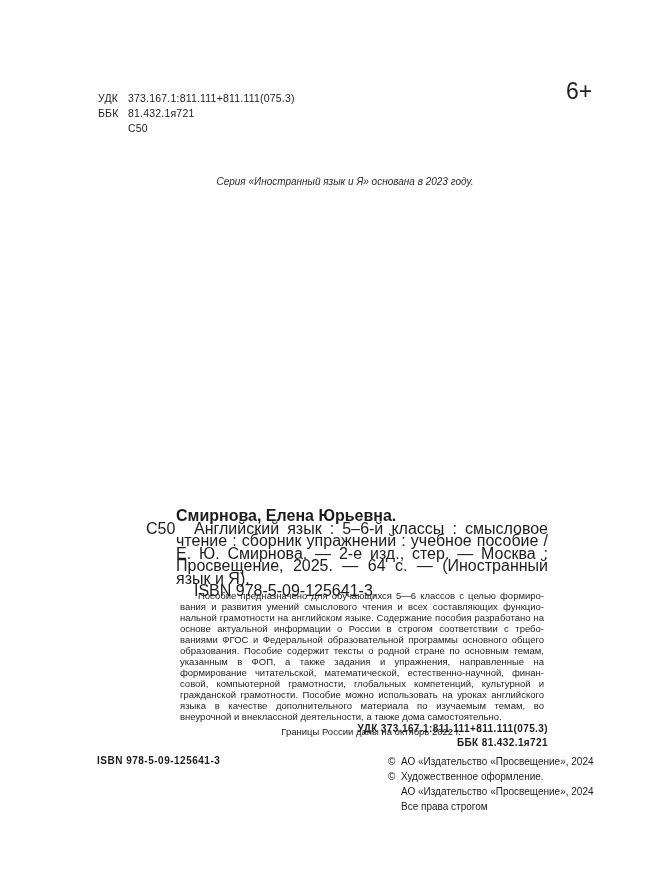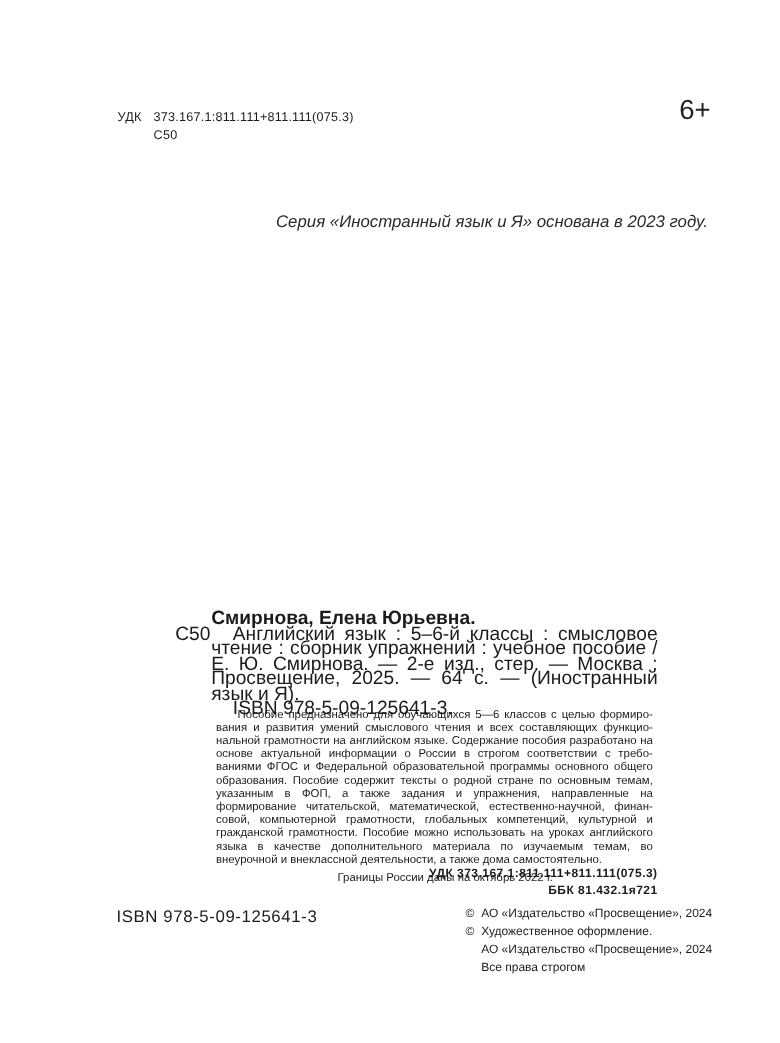--- a/index.html
+++ b/index.html
@@ -34,23 +34,23 @@
     line-height: 24px;
     color: #222;
   }
 
   
   .series-note {
     position: absolute;
     left: 100px;
     right: 60px;
     top: 176px;
-    text-align: right;
+    text-align: center;
     font-style: italic;
-    font-size: 14px;
+    font-size: 10px;
     color: #2a2a2a;
   }
 
   
   .catalog-card {
     position: absolute;
     left: 146px;
     top: 510px;
     width: 402px;
     font-size: 16px;
@@ -91,22 +91,22 @@
     letter-spacing: 0.4px;
     white-space: nowrap;
     text-align: right;
   }
 
   
   .footer-isbn {
     position: absolute;
     left: 97px;
     top: 755px;
-    font-weight: normal;
-    font-size: 14px;
+    font-weight: bold;
+    font-size: 10px;
     letter-spacing: 0.5px;
     white-space: nowrap;
   }
   .copyright-block {
     position: absolute;
     left: 388px;
     top: 754px;
     font-size: 10px;
     line-height: 15px;
   }
@@ -115,20 +115,24 @@
 </style>
 </head>
 <body>
 
 <div class="page" style="--text-color: #1c1c1c; --page-bg: #ffffff;">
 
   <div class="top-codes">
     <div class="row">
       <span class="lbl">УДК</span>
       <span class="val">373.167.1:811.111+811.111(075.3)</span>
+    </div>
+    <div class="row">
+      <span class="lbl">ББК</span>
+      <span class="val">81.432.1я721</span>
     </div>
     <div class="row">
       <span class="lbl"></span>
       <span class="val">С50</span>
     </div>
   </div>
 
   <div class="age-badge">6+</div>
 
   <div class="series-note">Серия «Иностранный язык и Я» основана в 2023 году.</div>

